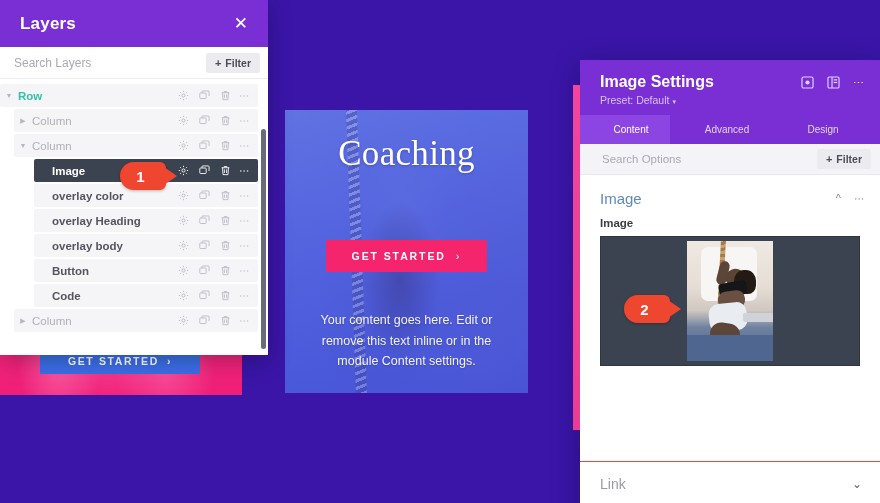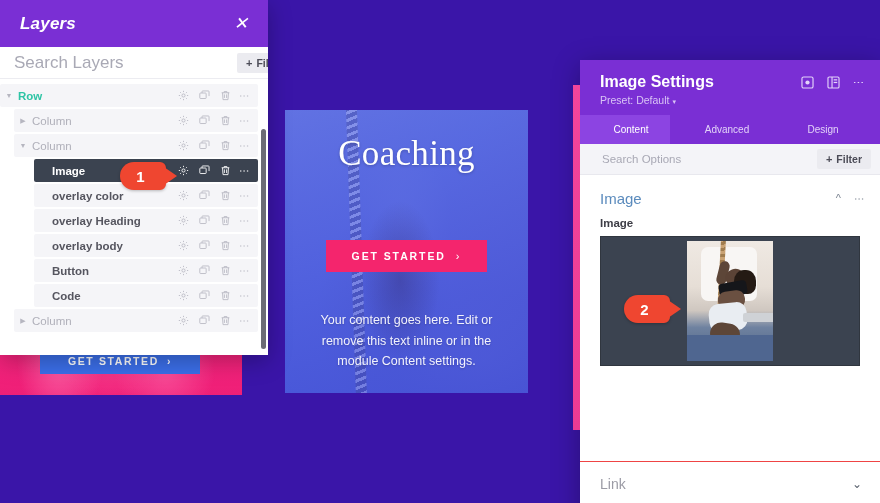--- a/index.html
+++ b/index.html
@@ -78,30 +78,30 @@
   }
 
   
   #layers{
     position:absolute;left:0;top:0;width:268px;height:355px;
     background:#ffffff;box-shadow:0 6px 22px rgba(0,0,0,.28);
     display:flex;flex-direction:column;overflow:hidden;
   }
   #layers .lp-head{
     height:47px;background:#7a2fd4;display:flex;align-items:center;
-    padding:0 20px;justify-content:space-between;flex:0 0 auto;font-style:italic;
+    padding:0 20px;justify-content:space-between;flex:0 0 auto;
   }
   #layers .lp-title{color:#fff;font-size:17px;font-weight:700;letter-spacing:.2px;}
   #layers .lp-close{color:#fff;font-size:17px;line-height:1;cursor:pointer;font-weight:400;}
   #layers .lp-search{
     height:31px;flex:0 0 auto;display:flex;align-items:center;
     border-bottom:1px solid #ececf1;padding:0 8px 0 12px;background:#fff;
   }
   #layers .lp-search input{
-    border:0;outline:0;flex:1;font-size:17px;color:#9a9aa6;
+    border:0;outline:0;flex:1;font-size:12px;color:#9a9aa6;
     font-family:"Liberation Sans", sans-serif;background:transparent;
   }
   #layers .lp-search input::placeholder{color:#a9a9b5;}
   .filter-btn{
     background:#ebebf0;color:#4c4c57;font-size:10.5px;font-weight:700;
     padding:4px 9px;border-radius:2px;display:flex;align-items:center;gap:4px;cursor:pointer;
   }
   .filter-btn .plus{font-size:11px;font-weight:700;}
 
   .lp-list{flex:1;overflow:hidden;position:relative;background:#fff;padding-top:3px;}

